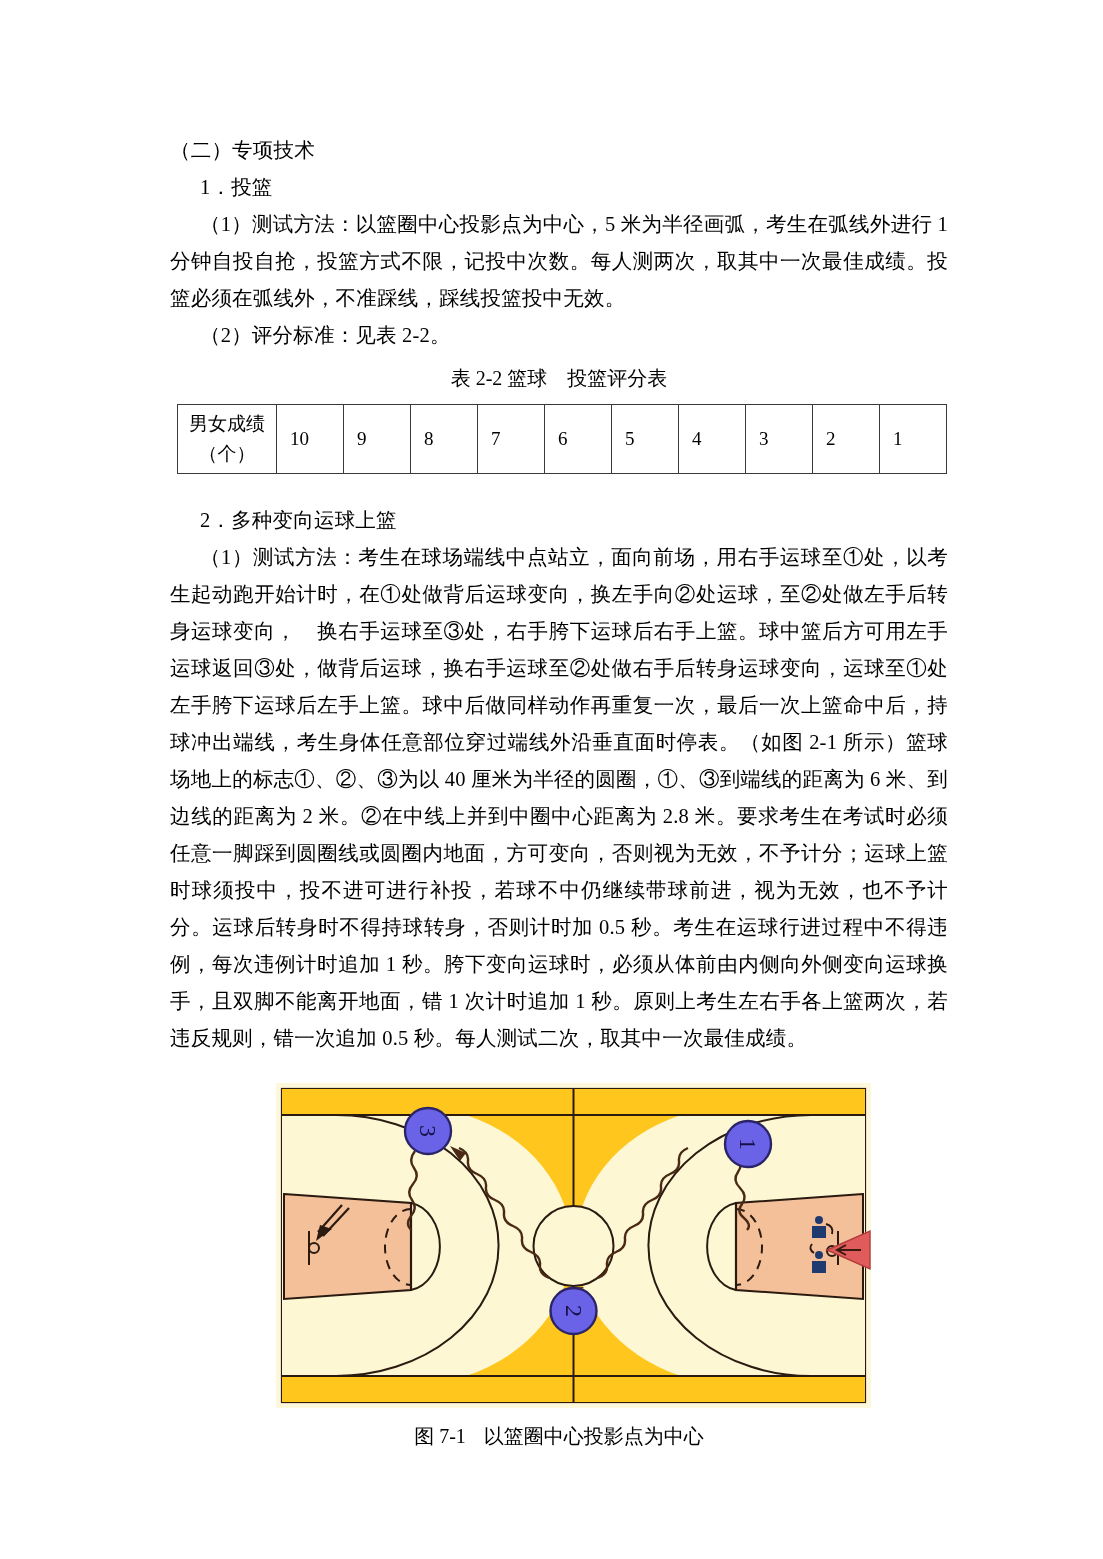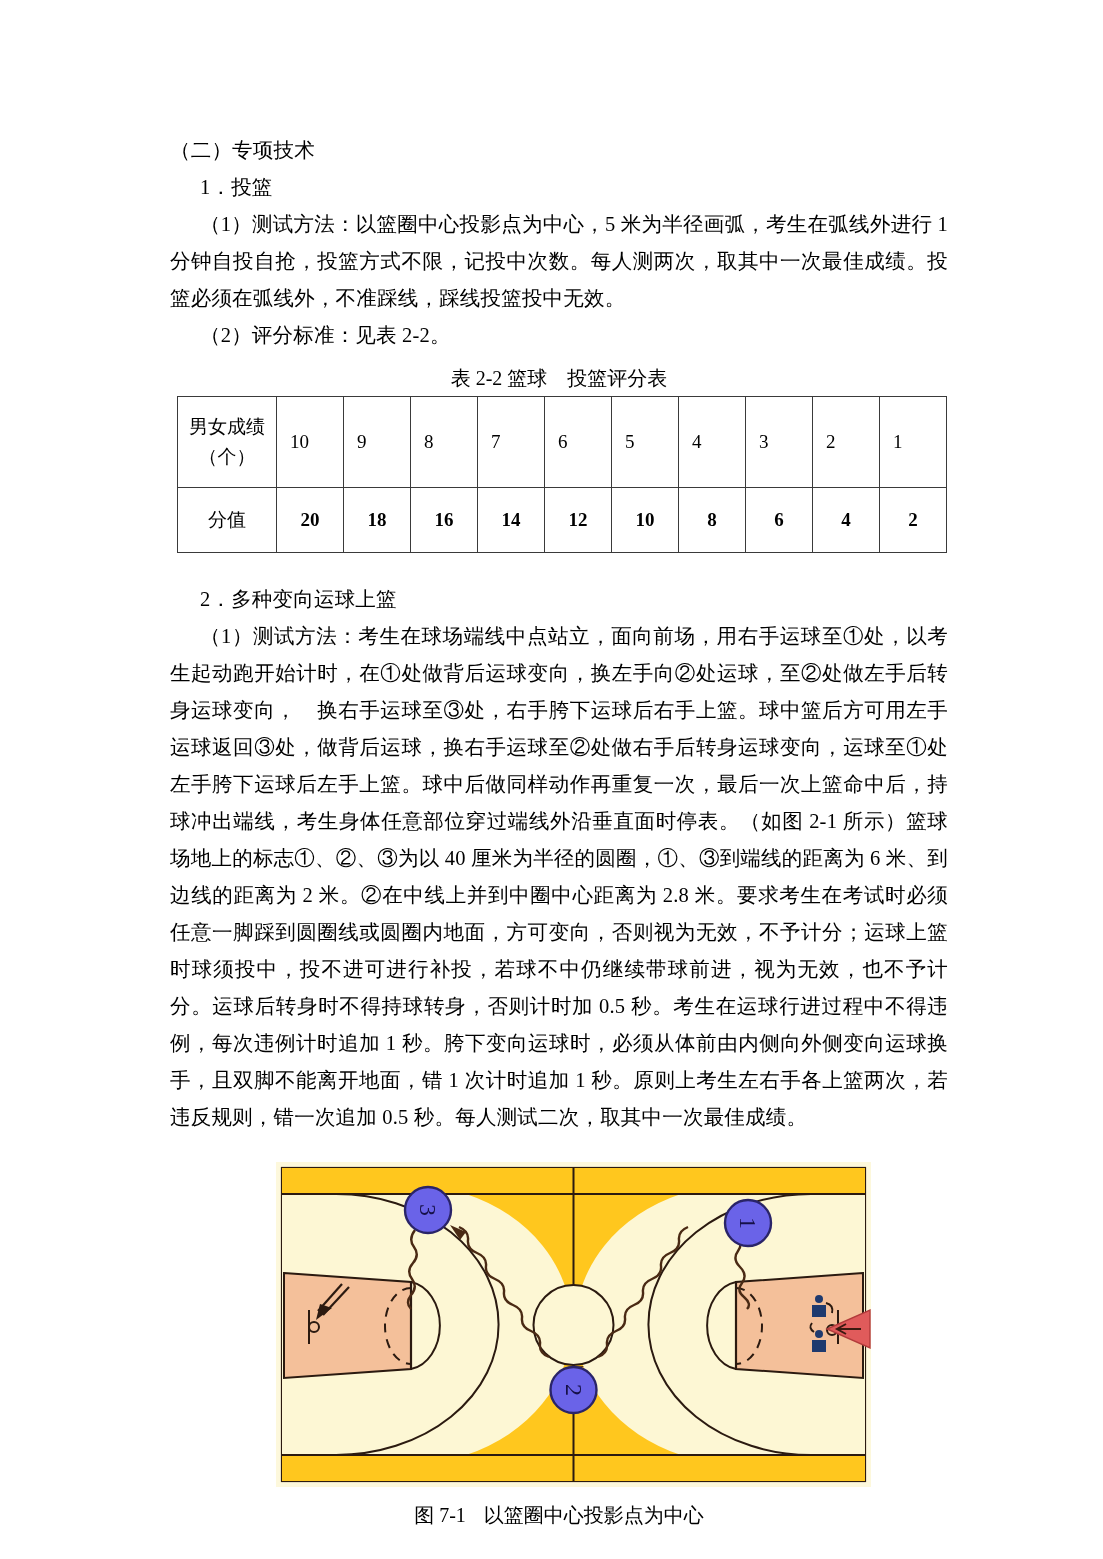--- a/index.html
+++ b/index.html
@@ -31,33 +31,33 @@
     letter-spacing: 0.2px;
   }
   .indent1 { text-indent: 0; }
   .indent2 { text-indent: 30px; }
   .indent-head { text-indent: 30px; }
 
   
   .tbl-caption {
     font-size: 20px;
     text-align: center;
-    margin: 10px 0 4px 0;
+    margin: 10px 0 12px 0;
     line-height: 28px;
   }
   table.score {
     border-collapse: collapse;
     width: 770px;
     margin: 0 0 0 7px;
     table-layout: fixed;
   }
   table.score td {
     border: 1.3px solid #3a3a3a;
     font-size: 19px;
-    padding: 11px;
+    padding: 0;
     height: 36px;
     vertical-align: middle;
   }
   table.score td.hdr-label {
     width: 98px;
     text-align: center;
     line-height: 30px;
     padding: 0 0;
   }
   table.score td.hdr-num {
@@ -130,33 +130,20 @@
         <td class="hdr-num">9</td>
         <td class="hdr-num">8</td>
         <td class="hdr-num">7</td>
         <td class="hdr-num">6</td>
         <td class="hdr-num">5</td>
         <td class="hdr-num">4</td>
         <td class="hdr-num">3</td>
         <td class="hdr-num">2</td>
         <td class="hdr-num">1</td>
       </tr>
-      <tr>
-        <td class="val-label">分值</td>
-        <td class="val">20</td>
-        <td class="val">18</td>
-        <td class="val">16</td>
-        <td class="val">14</td>
-        <td class="val">12</td>
-        <td class="val">10</td>
-        <td class="val">8</td>
-        <td class="val">6</td>
-        <td class="val">4</td>
-        <td class="val">2</td>
-      </tr>
     </tbody>
   </table>
 
   <p class="para indent-head" style="margin-top:28px;">2．多种变向运球上篮</p>
 
   <p class="para indent2">（1）测试方法：考生在球场端线中点站立，面向前场，用右手运球至①处，以考生起动跑开始计时，在①处做背后运球变向，换左手向②处运球，至②处做左手后转身运球变向，　换右手运球至③处，右手胯下运球后右手上篮。球中篮后方可用左手运球返回③处，做背后运球，换右手运球至②处做右手后转身运球变向，运球至①处左手胯下运球后左手上篮。球中后做同样动作再重复一次，最后一次上篮命中后，持球冲出端线，考生身体任意部位穿过端线外沿垂直面时停表。（如图 2-1 所示）篮球场地上的标志①、②、③为以 40 厘米为半径的圆圈，①、③到端线的距离为 6 米、到边线的距离为 2 米。②在中线上并到中圈中心距离为 2.8 米。要求考生在考试时必须任意一脚踩到圆圈线或圆圈内地面，方可变向，否则视为无效，不予计分；运球上篮时球须投中，投不进可进行补投，若球不中仍继续带球前进，视为无效，也不予计分。运球后转身时不得持球转身，否则计时加 0.5 秒。考生在运球行进过程中不得违例，每次违例计时追加 1 秒。胯下变向运球时，必须从体前由内侧向外侧变向运球换手，且双脚不能离开地面，错 1 次计时追加 1 秒。原则上考生左右手各上篮两次，若违反规则，错一次追加 0.5 秒。每人测试二次，取其中一次最佳成绩。</p>
 
   <div class="figure-wrap">
     <div class="court-box">
       <svg class="court-svg" width="595" height="325" viewBox="0 0 595 325">

